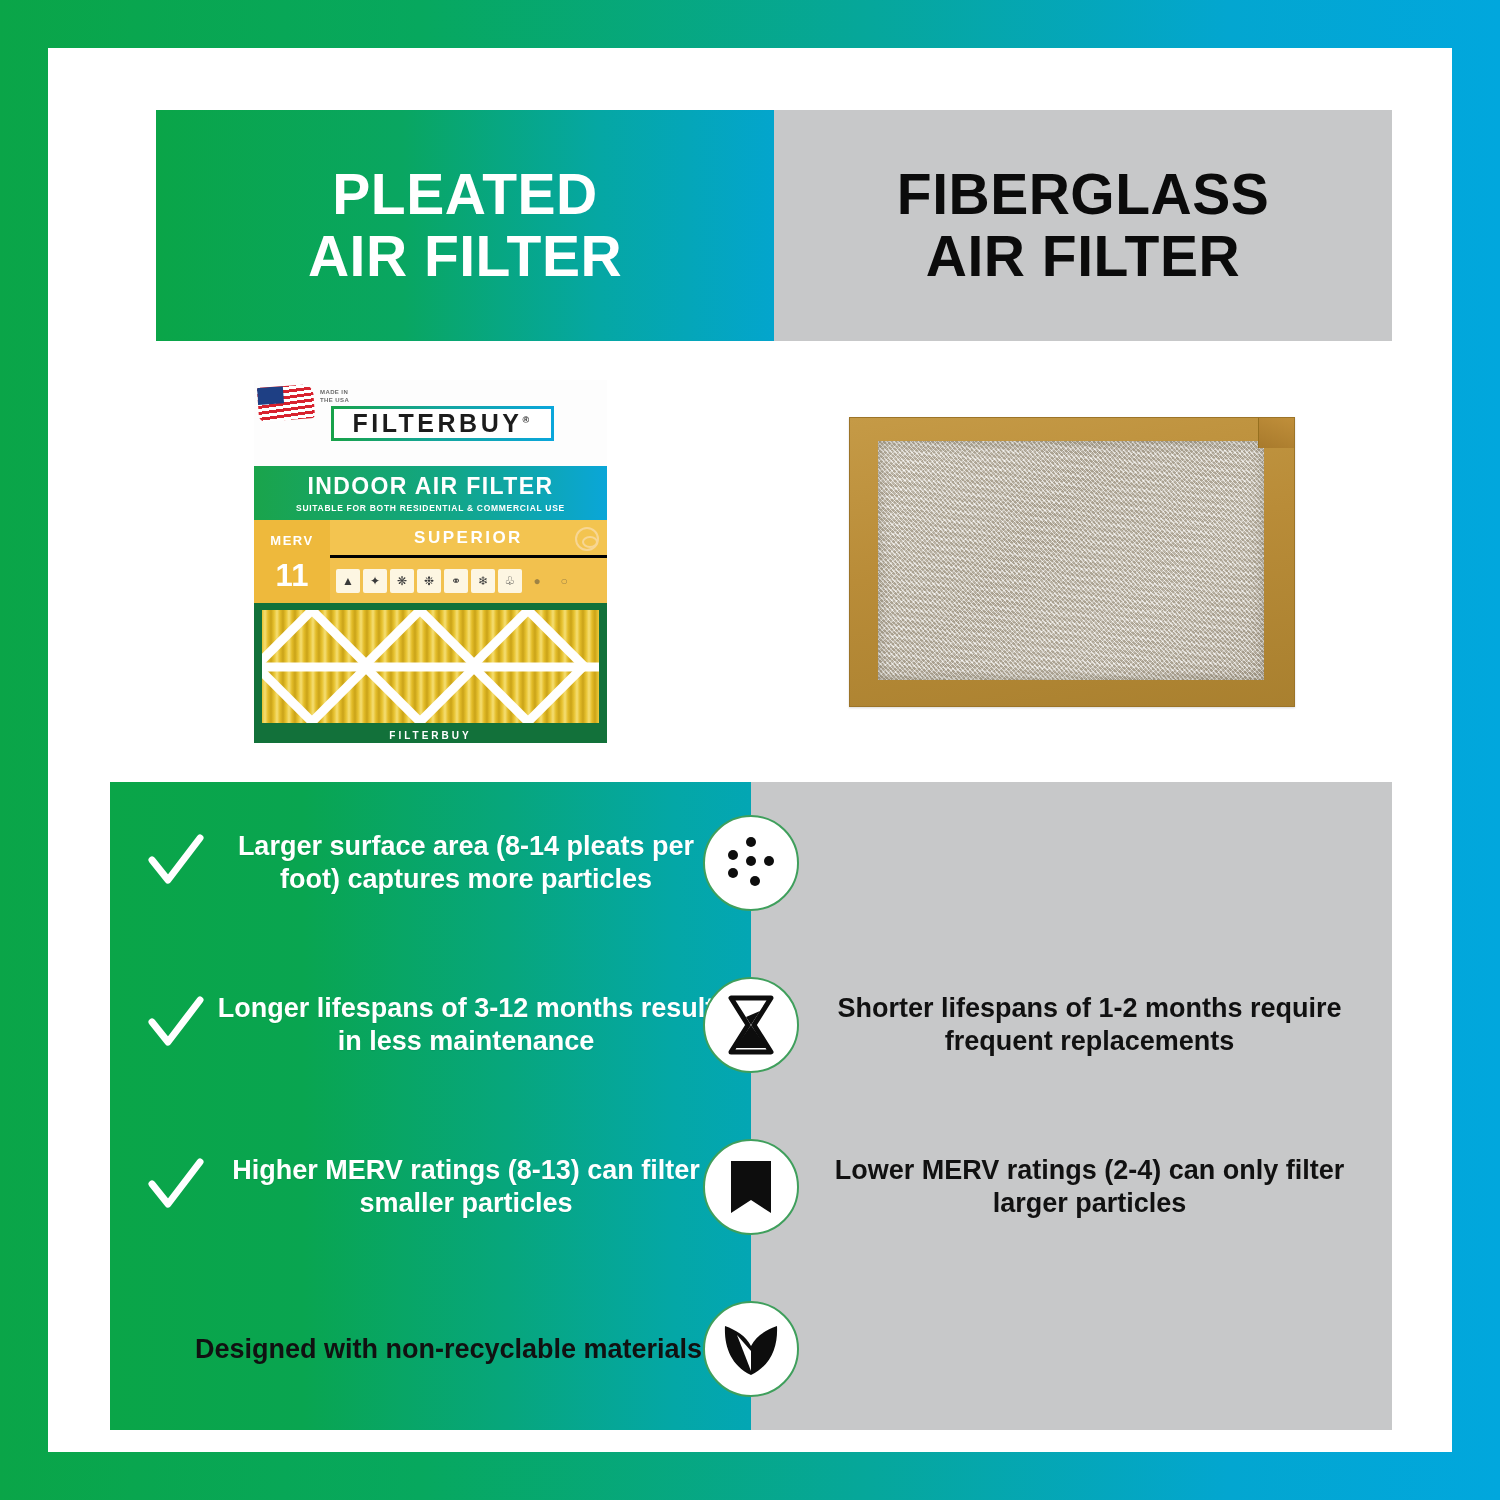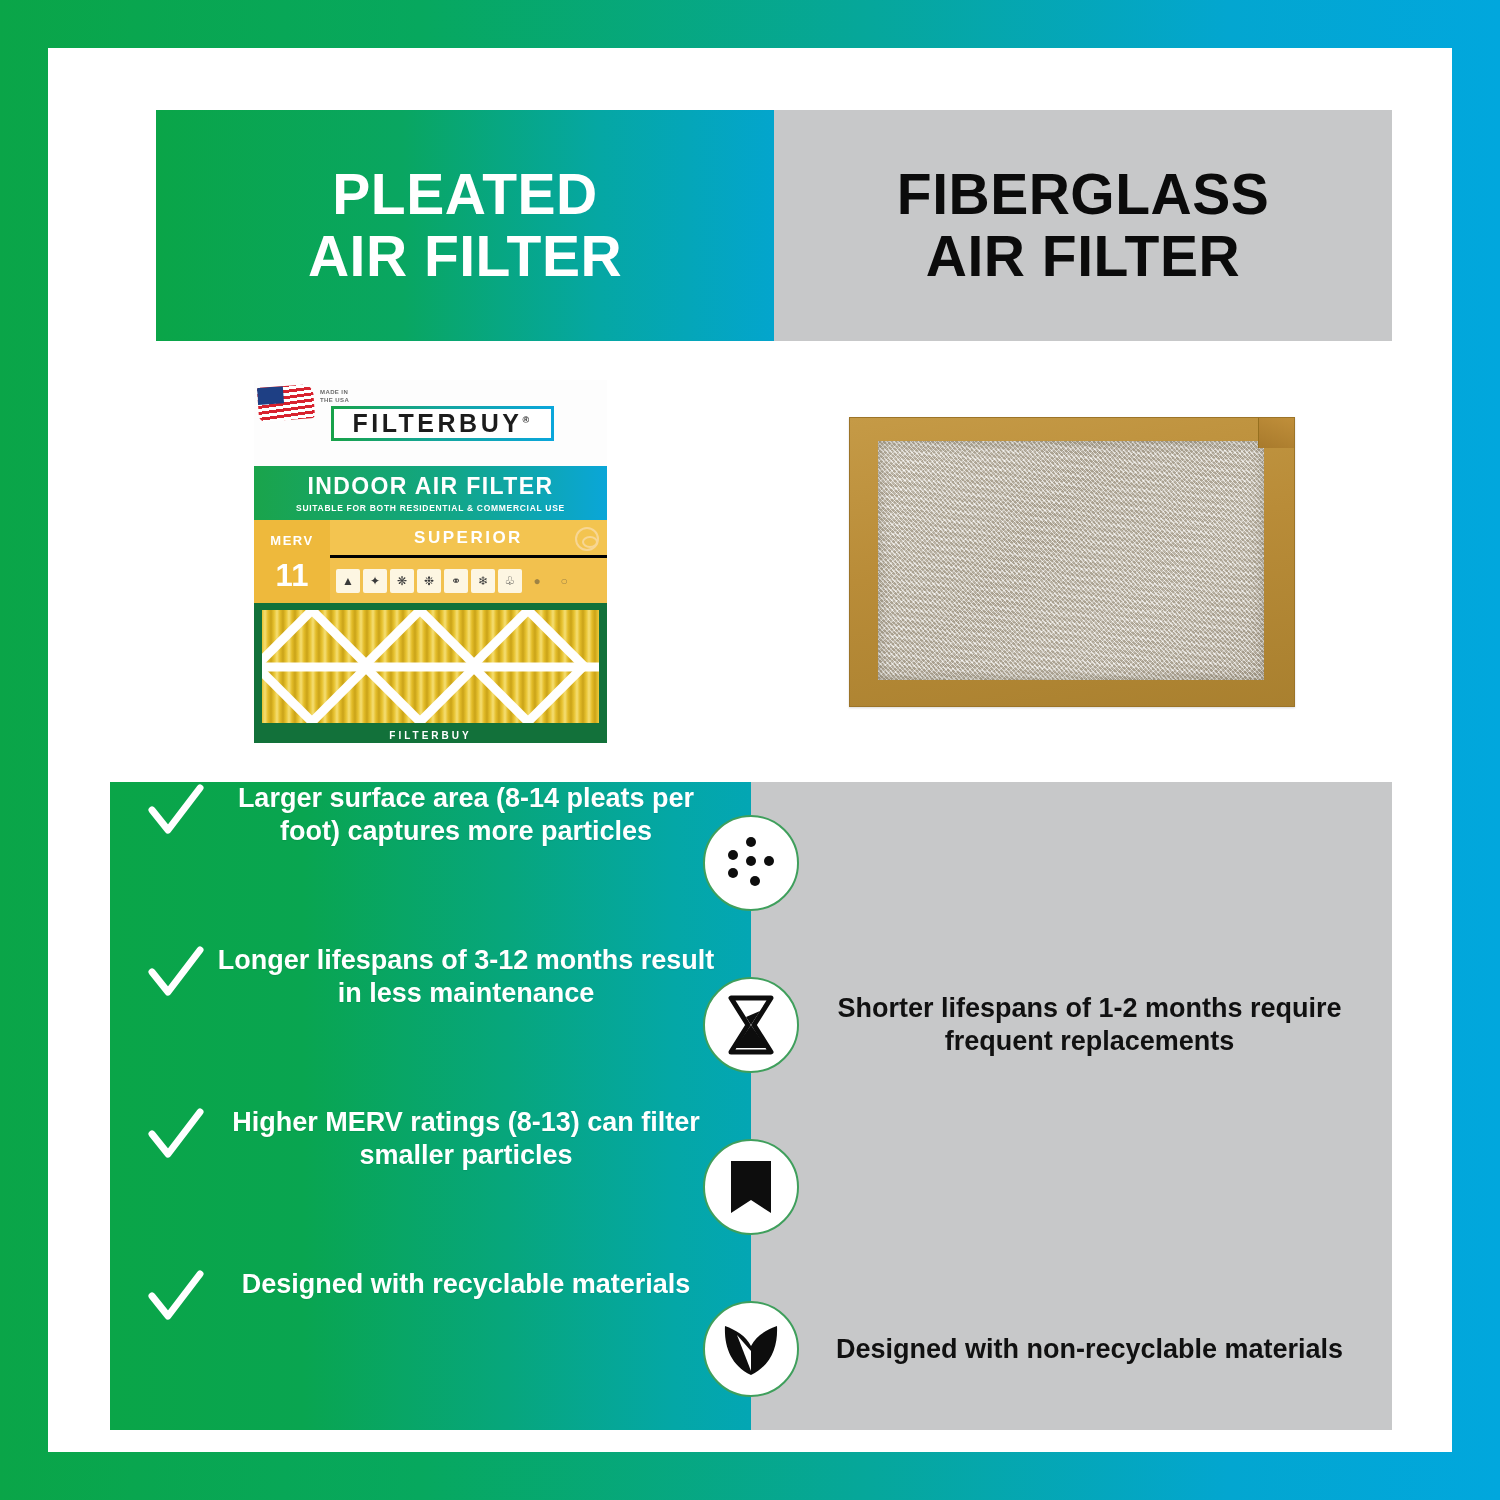--- a/index.html
+++ b/index.html
@@ -212,21 +212,21 @@
     position: absolute; left: 641px; top: 0; width: 641px; height: 100%;
     background: #c7c8c9;
   }
   #rows {
     position: absolute; left: 0; top: 0; width: 100%; height: 100%;
     display: flex; flex-direction: column;
   }
   .row { flex: 1; display: flex; align-items: center; position: relative; }
   .row-left {
     width: 641px; height: 100%;
-    display: flex; align-items: flex-start; gap: 3px;
+    display: flex; align-items: center; gap: 3px;
     padding: 0 28px 0 34px;
   }
   .check {
     flex: 0 0 62px; height: 62px; position: relative;
   }
   .check svg { display:block; }
   .row-left-text {
     flex: 1; text-align: center;
     color: #ffffff; font-weight: 700; font-size: 27px; line-height: 1.22;
     text-shadow: 0 1px 1px rgba(0,0,0,.08);
@@ -404,31 +404,26 @@
                 <path d="M8 28 L24 48 L56 6" fill="none" stroke="#ffffff" stroke-width="7" stroke-linecap="round" stroke-linejoin="round"></path>
               </svg>
             </div>
             <div class="row-left-text">Higher MERV ratings (8-13) can filter smaller particles</div>
           </div>
           <div class="mid-icon">
             <svg width="46" height="56" viewBox="0 0 46 56">
               <path d="M3 2 H43 V54 L23 41 L3 54 Z" fill="#0d0d0d"></path>
             </svg>
           </div>
+          <div class="row-right">
+            <div class="row-right-text">Lower MERV ratings (2-4) can only filter larger particles</div>
+          </div>
         </div>
 
         <div class="row">
-          <div class="row-left">
-            <div class="check">
-              <svg width="62" height="62" viewBox="0 0 62 62">
-                <path d="M8 28 L24 48 L56 6" fill="none" stroke="#ffffff" stroke-width="7" stroke-linecap="round" stroke-linejoin="round"></path>
-              </svg>
-            </div>
-            <div class="row-left-text">Designed with recyclable materials</div>
-          </div>
           <div class="mid-icon">
             <svg width="58" height="56" viewBox="0 0 58 56">
               <path d="M29 54 C8 44 2 24 3 5 C14 9 24 15 29 25 C34 15 44 9 55 5 C56 24 50 44 29 54 Z" fill="#0d0d0d"></path>
               <path d="M29 50 L15 14 L29 30 Z" fill="#ffffff"></path>
             </svg>
           </div>
           <div class="row-right">
             <div class="row-right-text">Designed with non-recyclable materials</div>
           </div>
         </div>

